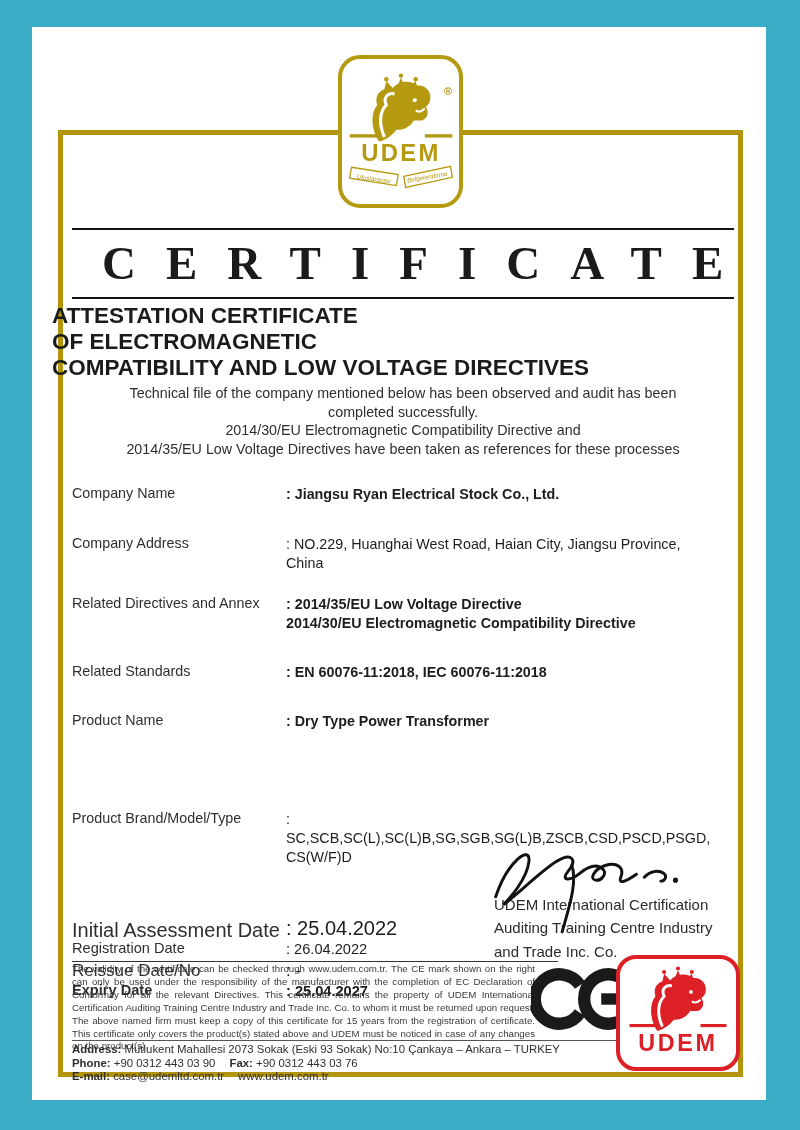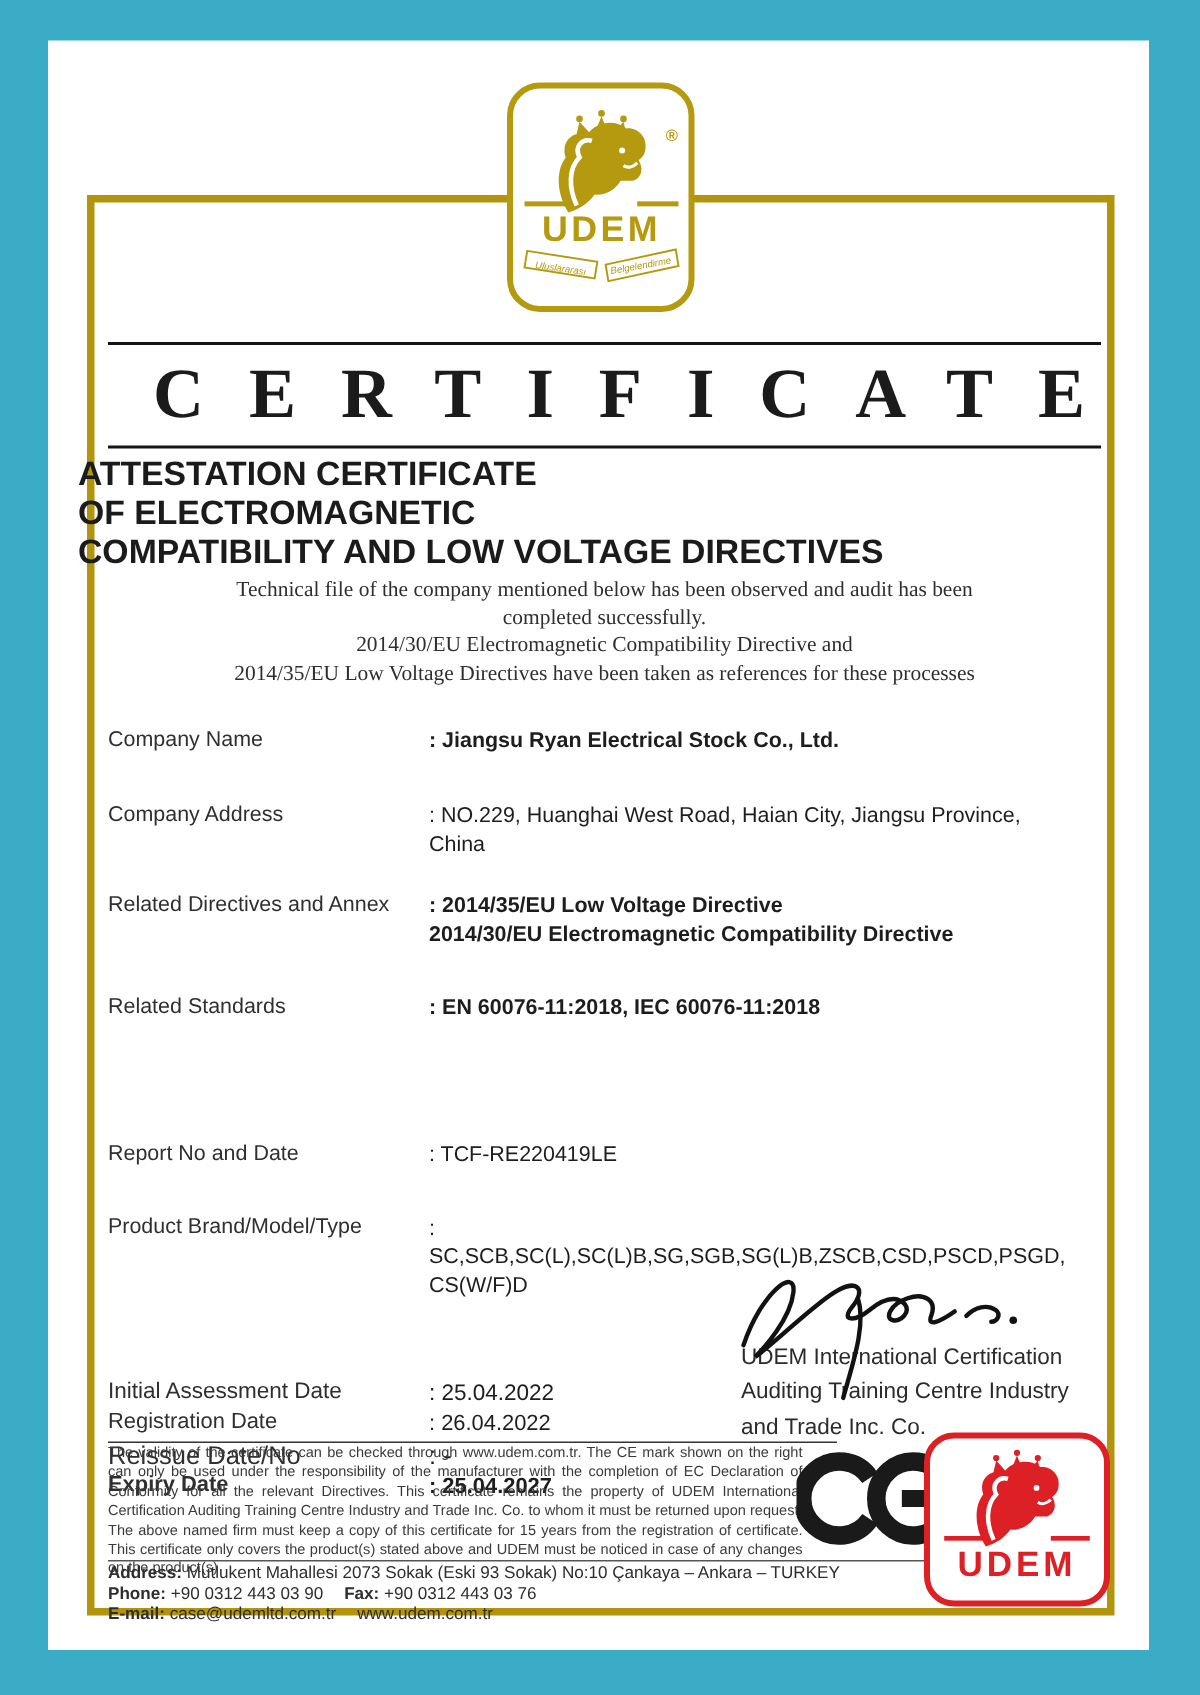--- a/index.html
+++ b/index.html
@@ -16,21 +16,21 @@
 
   
   .rule{position:absolute;left:40px;width:662px;height:2px;background:#151515;}
   .rule1{top:201px;} .rule2{top:270px;}
   .title{position:absolute;left:40px;top:203px;width:632px;height:52px;line-height:66px;
          text-align:center;font-family:"Liberation Serif",serif;font-weight:bold;font-size:47px;
          letter-spacing:30px;padding-left:30px;color:#1b1b1b;white-space:nowrap;}
   .subtitle{position:absolute;left:20px;top:276px;width:702px;text-align:left;font-weight:bold;
             font-size:22.5px;line-height:26px;color:#1b1b1b;}
   .intro{position:absolute;left:20px;top:357px;width:702px;text-align:center;font-size:14.3px;
-         line-height:18.7px;color:#2e2e2e;font-family:Liberation Serif, serif;}
+         line-height:18.7px;color:#2e2e2e;}
 
   
   .frow{position:absolute;left:40px;width:650px;font-size:14.3px;color:#2f2f2f;margin-top:38px;}
   .flabel{display:inline-block;width:214px;vertical-align:top;}
   .fvalue{display:inline-block;width:430px;vertical-align:top;white-space:pre-line;color:#1d1d1d;line-height:19px;}
   .bold{font-weight:bold;}
 
   
   .sig{position:absolute;left:450px;top:810px;z-index:2;}
   .org{position:absolute;left:462px;top:866px;font-size:15px;line-height:23.4px;color:#2b2b2b;}
@@ -110,29 +110,29 @@
       <span class="flabel">Company Address</span><span class="fvalue">: NO.229, Huanghai West Road, Haian City, Jiangsu Province,
  China</span>
     </div>
     <div class="frow" style="top:530px">
       <span class="flabel">Related Directives and Annex</span><span class="fvalue bold">: 2014/35/EU Low Voltage Directive
  2014/30/EU  Electromagnetic Compatibility Directive</span>
     </div>
     <div class="frow" style="top:598px">
       <span class="flabel">Related Standards</span><span class="fvalue bold">: EN 60076-11:2018, IEC 60076-11:2018</span>
     </div>
-    <div class="frow" style="top:696px">
-      <span class="flabel">Report No and Date</span><span class="fvalue">: TCF-RE220419LE</span>
+    <div class="frow" style="top:647px">
+      <span class="flabel">Product Name</span><span class="fvalue bold">:  Dry Type Power Transformer</span>
     </div>
     <div class="frow" style="top:745px">
       <span class="flabel">Product Brand/Model/Type</span><span class="fvalue">:  SC,SCB,SC(L),SC(L)B,SG,SGB,SG(L)B,ZSCB,CSD,PSCD,PSGD,
  CS(W/F)D</span>
     </div>
 
-    <div class="frow" style="top:854px;font-size:15px">
+    <div class="frow" style="top:854px;font-size:20px">
       <span class="flabel">Initial Assessment Date</span><span class="fvalue">:  25.04.2022</span>
     </div>
     <div class="frow" style="top:875px;font-size:14.6px">
       <span class="flabel">Registration Date</span><span class="fvalue">:  26.04.2022</span>
     </div>
     <div class="frow" style="top:896px;font-size:17px">
       <span class="flabel">Reissue Date/No</span><span class="fvalue">:  -</span>
     </div>
     <div class="frow" style="top:917px;font-size:14.6px">
       <span class="flabel bold">Expiry Date</span><span class="fvalue bold">:  25.04.2027</span>

